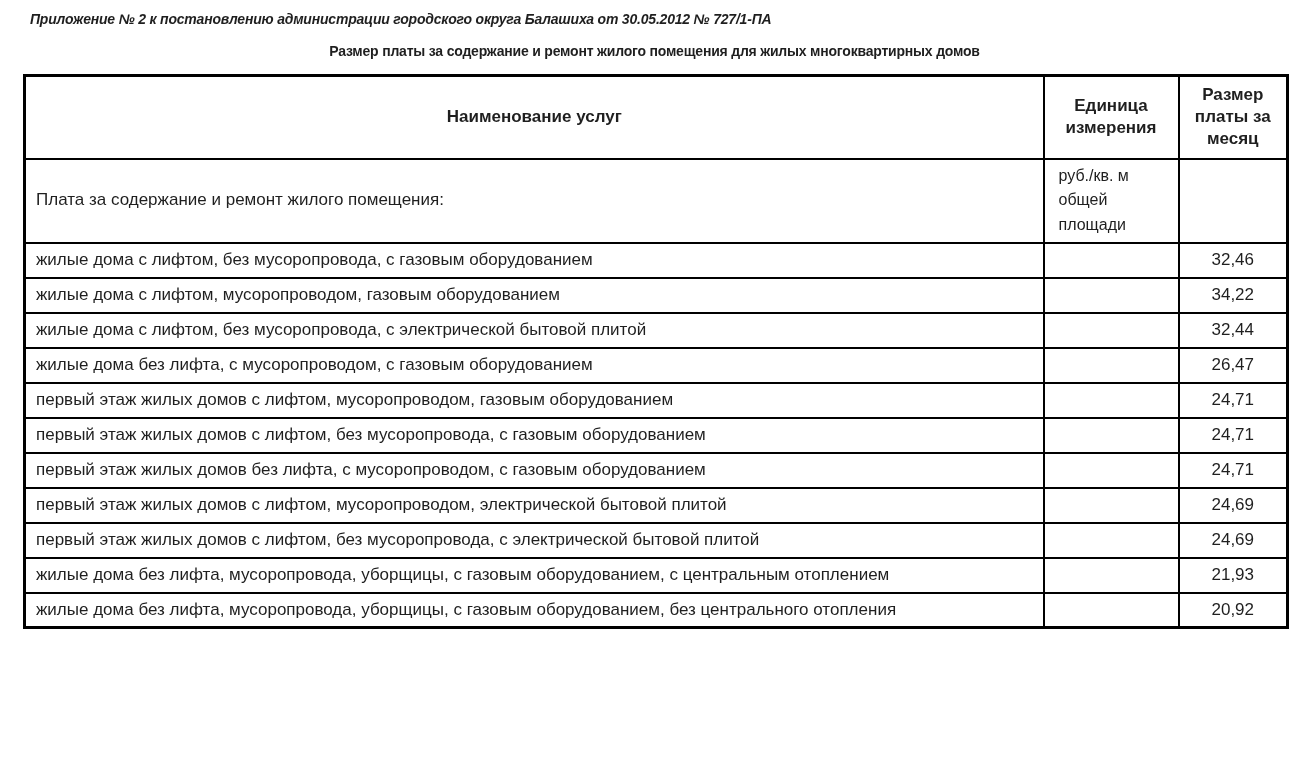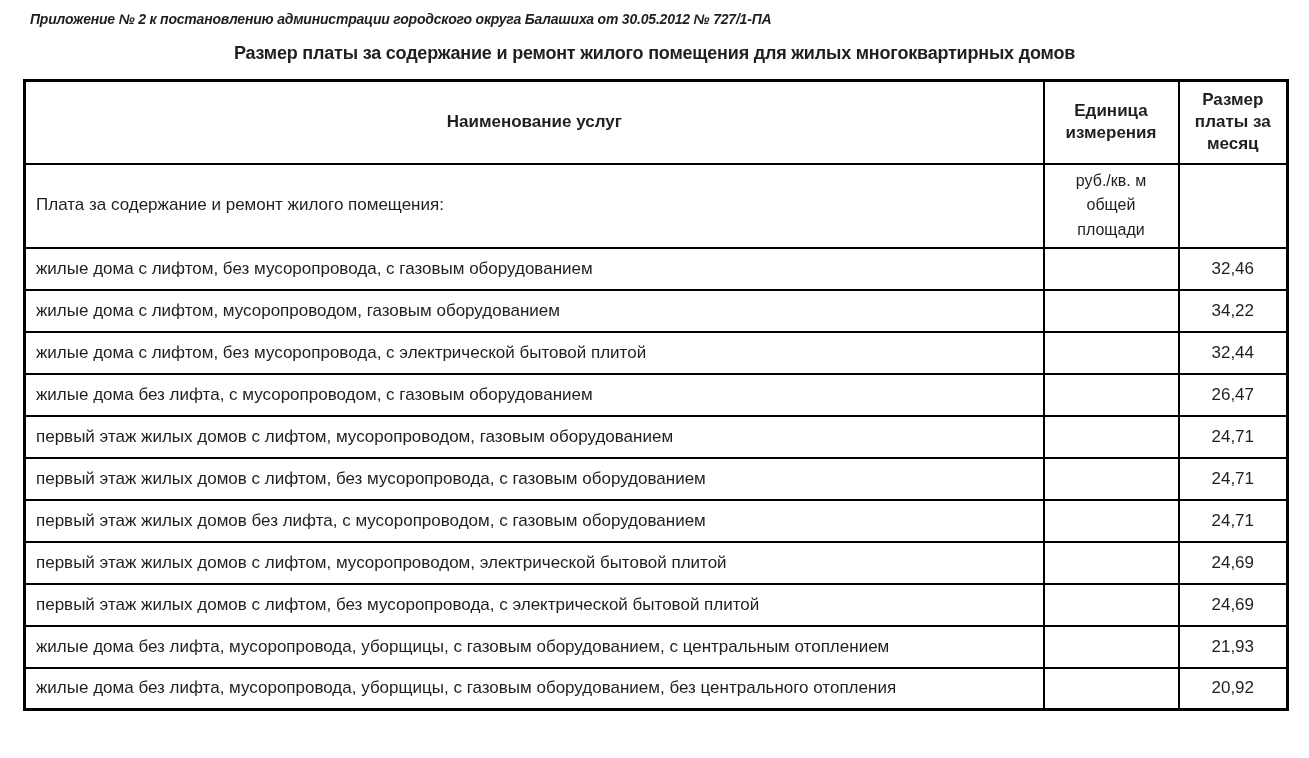--- a/index.html
+++ b/index.html
@@ -19,21 +19,21 @@
     padding: 11px 30px 0 30px;
     font-size: 14px;
     font-style: italic;
     font-weight: bold;
     letter-spacing: -0.2px;
     white-space: nowrap;
   }
   .doc-title {
     margin-top: 16px;
     text-align: center;
-    font-size: 18px;
+    font-size: 14px;
     font-weight: bold;
     letter-spacing: -0.2px;
   }
   table.rate-table {
     border-collapse: collapse;
     table-layout: fixed;
     margin: 15px 0 0 23px;
     width: 1263px;
     border: 3px solid #000000;
   }
@@ -54,27 +54,27 @@
     font-weight: bold;
     padding: 2px 10px;
   }
   tr.section-row { height: 77px; }
   tr.section-row td.cell-service {
     font-weight: normal;
     text-align: left;
     padding-left: 10px;
   }
   tr.section-row td.cell-unit {
-    text-align: center;
+    text-align: left;
     font-weight: normal;
     font-size: 16px;
     line-height: 1.55;
     padding: 4px 14px;
   }
-  tr.data-row { height: 42px; }
+  tr.data-row { height: 35px; }
   td.cell-service {
     text-align: left;
     padding-left: 10px;
   }
   td.cell-unit, td.cell-rate {
     text-align: center;
   }
 </style>
 </head>
 <body>

